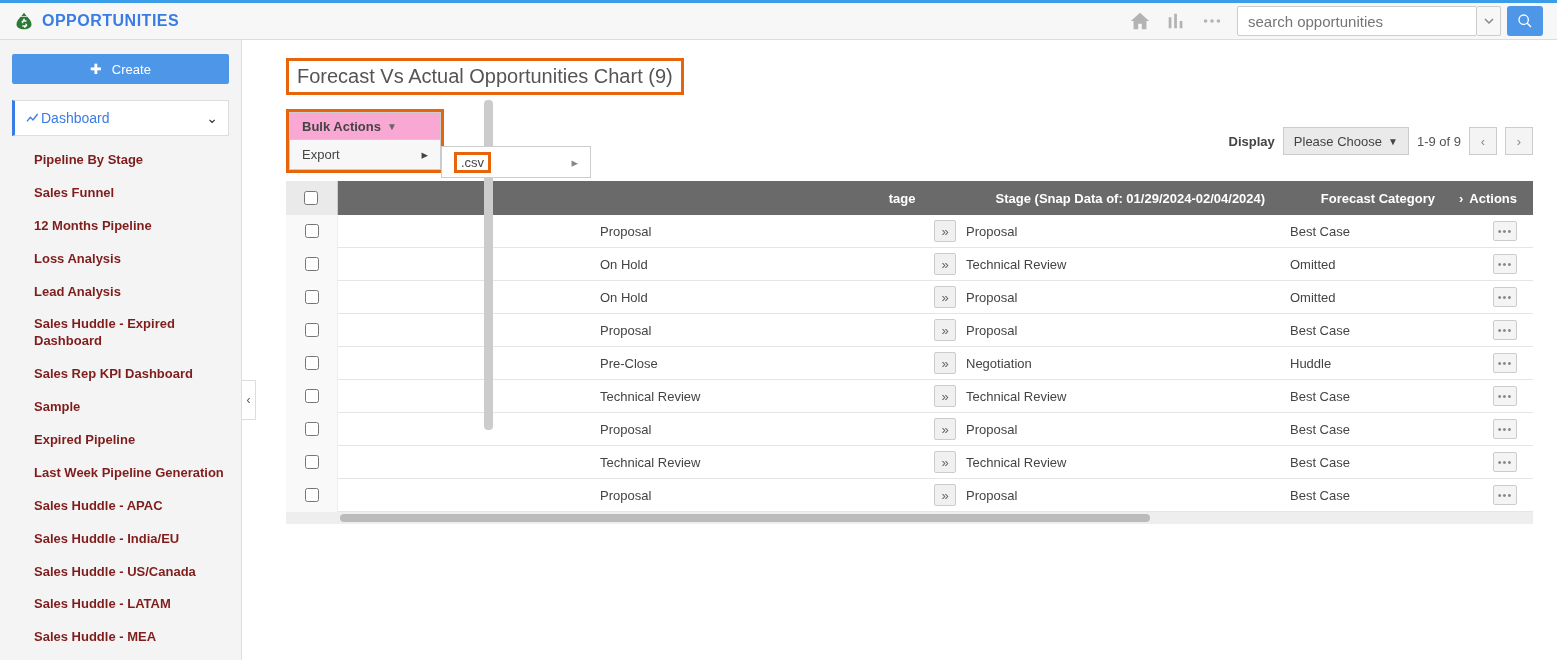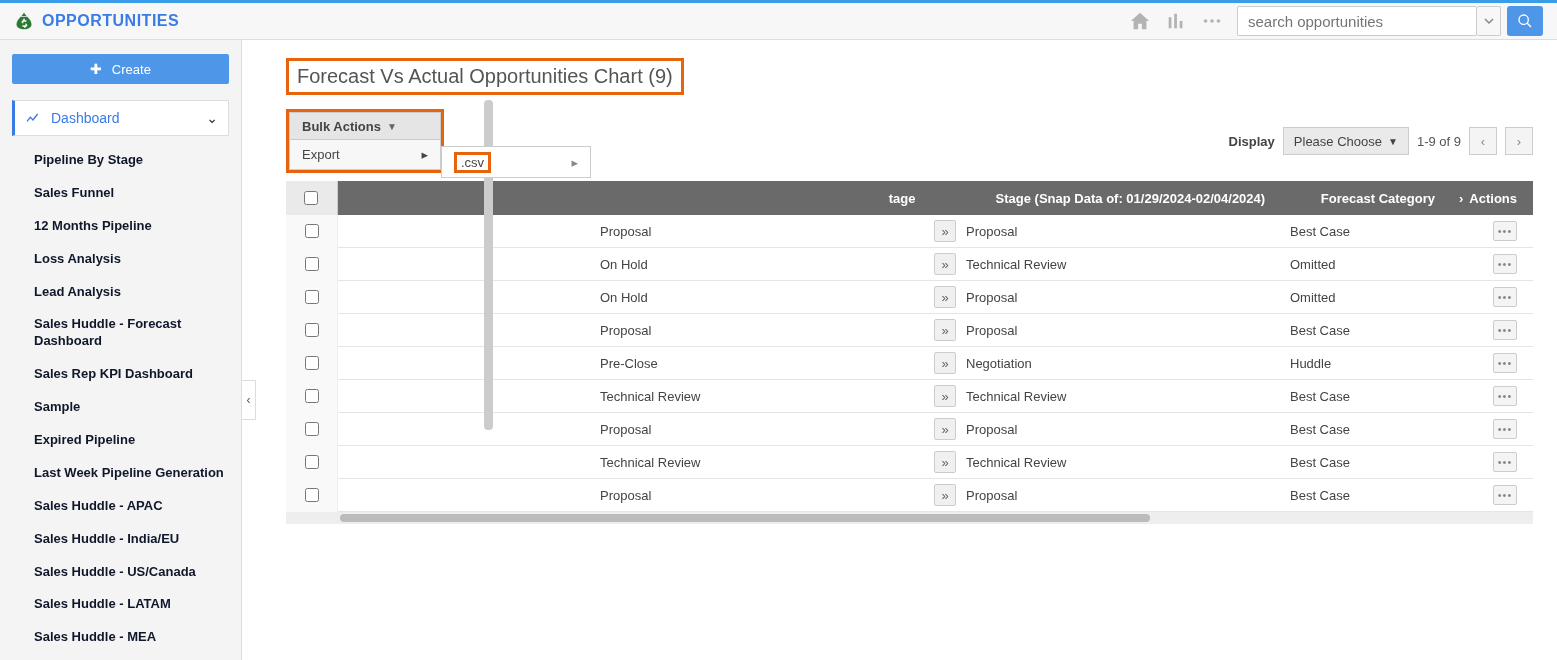--- a/index.html
+++ b/index.html
@@ -16,35 +16,35 @@
   .search-input { width:240px; height:30px; border:1px solid #ccc; border-radius:2px; padding:0 10px; font-size:15px; color:#999; background:#fff; }
   .search-drop { width:24px; height:30px; border:1px solid #ccc; border-left:none; background:#f7f7f7; display:flex; align-items:center; justify-content:center; cursor:pointer; color:#888; border-radius:2px; }
   .search-btn { width:36px; height:30px; background:#4d96e8; border:none; display:flex; align-items:center; justify-content:center; cursor:pointer; border-radius:3px; margin-left:6px; }
 
   .body-wrap { display:flex; height:calc(100vh - 40px); }
 
   
   .sidebar { width:242px; background:#f4f4f4; border-right:1px solid #ddd; padding:14px 12px 0 12px; overflow-y:auto; }
   .create-btn { width:100%; height:30px; background:#4d96e8; color:#fff; border:none; border-radius:2px; font-size:13px; cursor:pointer; display:flex; align-items:center; justify-content:center; gap:10px; margin-bottom:16px; }
   .plus-icon { font-size:14px; }
-  .nav-header { background:#fff; border:1px solid #ddd; border-left:3px solid #3a7ce6; height:36px; display:flex; align-items:center; padding:0 10px; gap:10px; color:#3a7ce6; font-size:14px; cursor:pointer; }
+  .nav-header { background:#fff; border:1px solid #ddd; border-left:3px solid #3a7ce6; height:36px; display:flex; align-items:center; padding:0 10px; color:#3a7ce6; font-size:14px; cursor:pointer; }
   .nav-header .chev { margin-left:auto; color:#333; }
   .chart-icon-s { width:16px; height:16px; }
   .nav-items { padding:8px 0 0 22px; }
-  .nav-item { padding:8px 0; color:#0f172a; font-size:13px; font-weight:bold; cursor:pointer; line-height:1.3; }
+  .nav-item { padding:8px 0; color:#7f1d1d; font-size:13px; font-weight:bold; cursor:pointer; line-height:1.3; }
 
   
   .main { flex:1; position:relative; overflow:auto; background:#fff; }
   .main-inner { padding:18px 24px 24px 44px; }
   .collapse-handle { position:absolute; left:0; top:340px; width:14px; height:40px; background:#fff; border:1px solid #ddd; border-left:none; display:flex; align-items:center; justify-content:center; cursor:pointer; color:#555; font-size:12px; }
   .page-title { font-size:20px; color:#555; padding:4px 8px; border:3px solid #e8640c; display:inline-block; margin-bottom:14px; }
 
   .controls-row { display:flex; align-items:center; margin-bottom:0; }
   .bulk-wrap { position:relative; border:3px solid #e8640c; }
-  .bulk-btn { background:#e5e5e5; border:1px solid #ccc; height:28px; padding:0 12px; font-size:13px; color:#444; cursor:pointer; display:flex; align-items:center; gap:6px; font-weight:bold; }
+  .bulk-btn { background:#f9a8d4; border:1px solid #ccc; height:28px; padding:0 12px; font-size:13px; color:#444; cursor:pointer; display:flex; align-items:center; gap:6px; font-weight:bold; }
   .bulk-btn .caret { font-size:10px; color:#666; }
   .export-row { background:#f7f7f7; border:1px solid #ccc; border-top:none; height:30px; display:flex; align-items:center; padding:0 12px; font-size:13px; color:#444; gap:10px; cursor:pointer; justify-content:space-between; min-width:152px; }
   .submenu { position:absolute; left:100%; top:34px; border:1px solid #ccc; background:#fff; min-width:150px; }
   .submenu-item { height:30px; display:flex; align-items:center; padding:0 12px; font-size:13px; color:#444; cursor:pointer; justify-content:space-between; }
   .csv-box { border:3px solid #e8640c; display:inline-block; padding:0 4px; }
 
   .display-area { margin-left:auto; display:flex; align-items:center; gap:8px; font-size:13px; color:#444; }
   .display-sel { background:#eaeaea; border:1px solid #ccc; height:28px; padding:0 10px; font-size:13px; color:#444; cursor:pointer; display:flex; align-items:center; gap:6px; }
   .pager-btn { width:28px; height:28px; background:#f4f4f4; border:1px solid #ccc; display:flex; align-items:center; justify-content:center; cursor:pointer; color:#888; }
   .pager-text { color:#555; }
@@ -126,21 +126,21 @@
         </svg>
       <span>Dashboard</span>
       <span class="chev">⌄</span>
     </div>
     <div class="nav-items" id="nav-items">
         <div class="nav-item">Pipeline By Stage</div>
         <div class="nav-item">Sales Funnel</div>
         <div class="nav-item">12 Months Pipeline</div>
         <div class="nav-item">Loss Analysis</div>
         <div class="nav-item">Lead Analysis</div>
-        <div class="nav-item">Sales Huddle - Forecast Dashboard</div>
+        <div class="nav-item">Sales Huddle - Expired Dashboard</div>
         <div class="nav-item">Sales Rep KPI Dashboard</div>
         <div class="nav-item">Sample</div>
         <div class="nav-item">Expired Pipeline</div>
         <div class="nav-item">Last Week Pipeline Generation</div>
         <div class="nav-item">Sales Huddle - APAC</div>
         <div class="nav-item">Sales Huddle - India/EU</div>
         <div class="nav-item">Sales Huddle - US/Canada</div>
         <div class="nav-item">Sales Huddle - LATAM</div>
         <div class="nav-item">Sales Huddle - MEA</div>
       </div>

